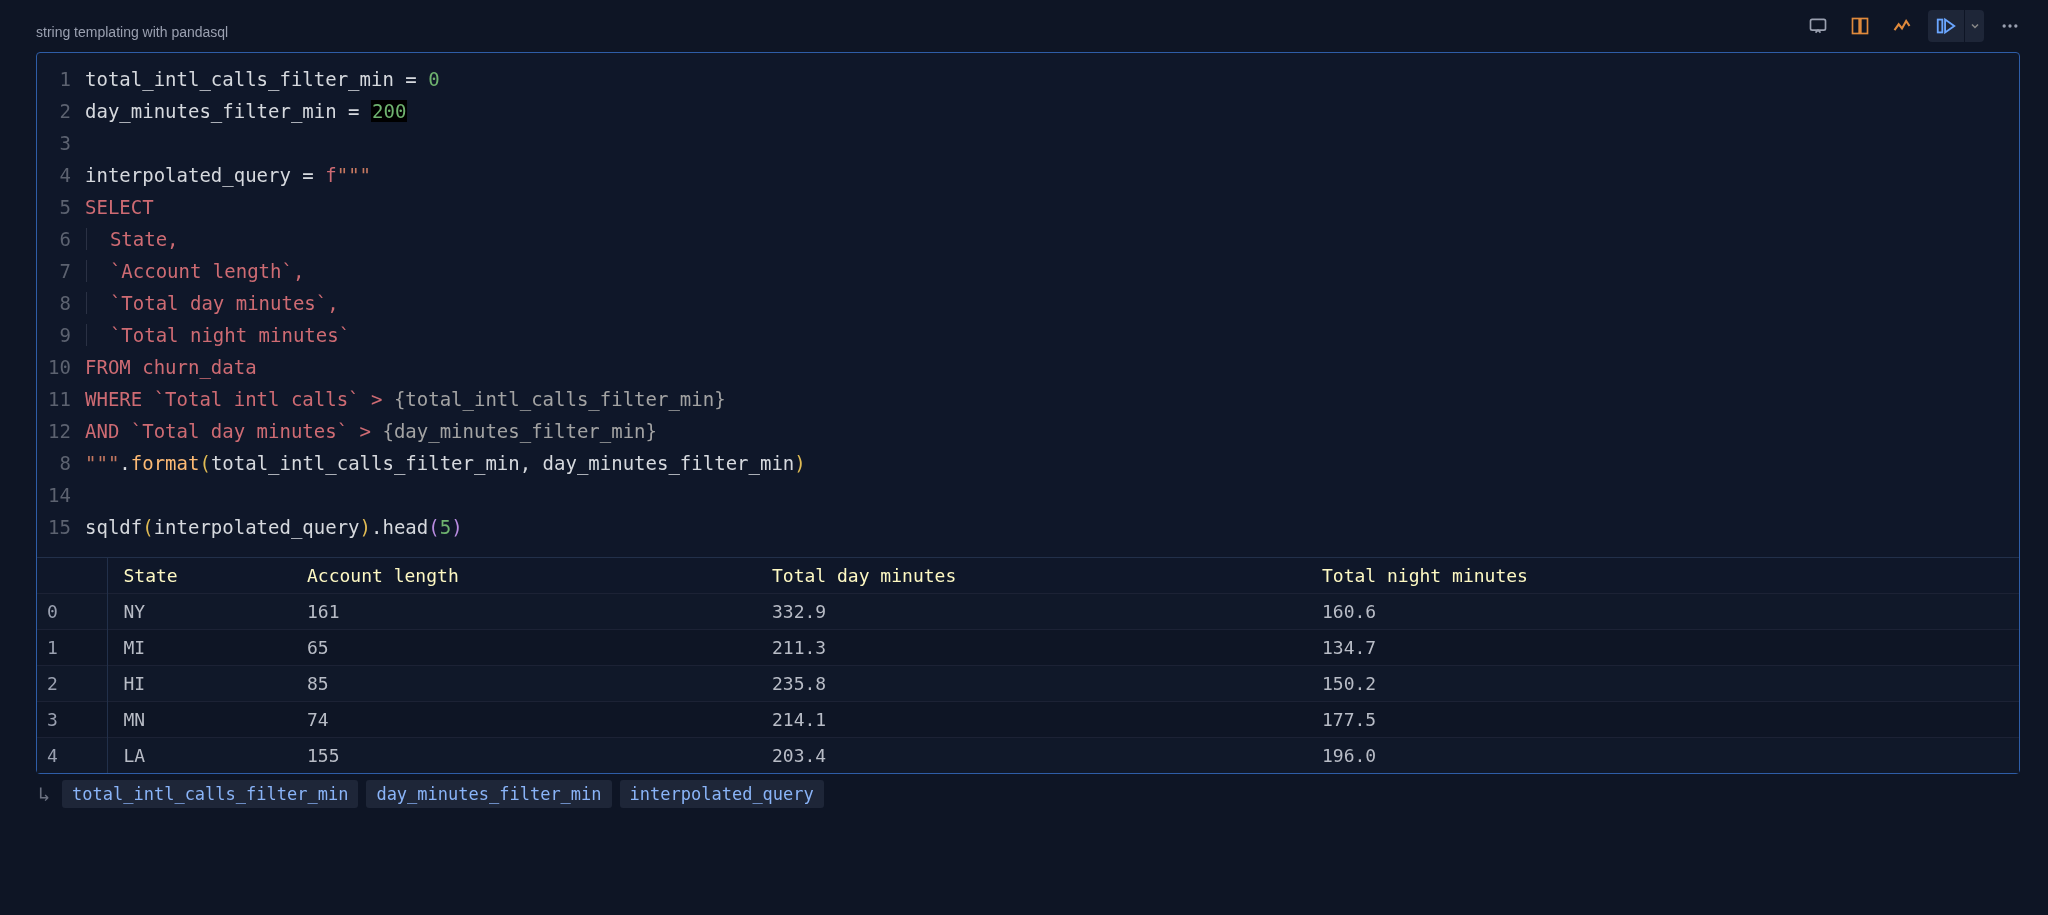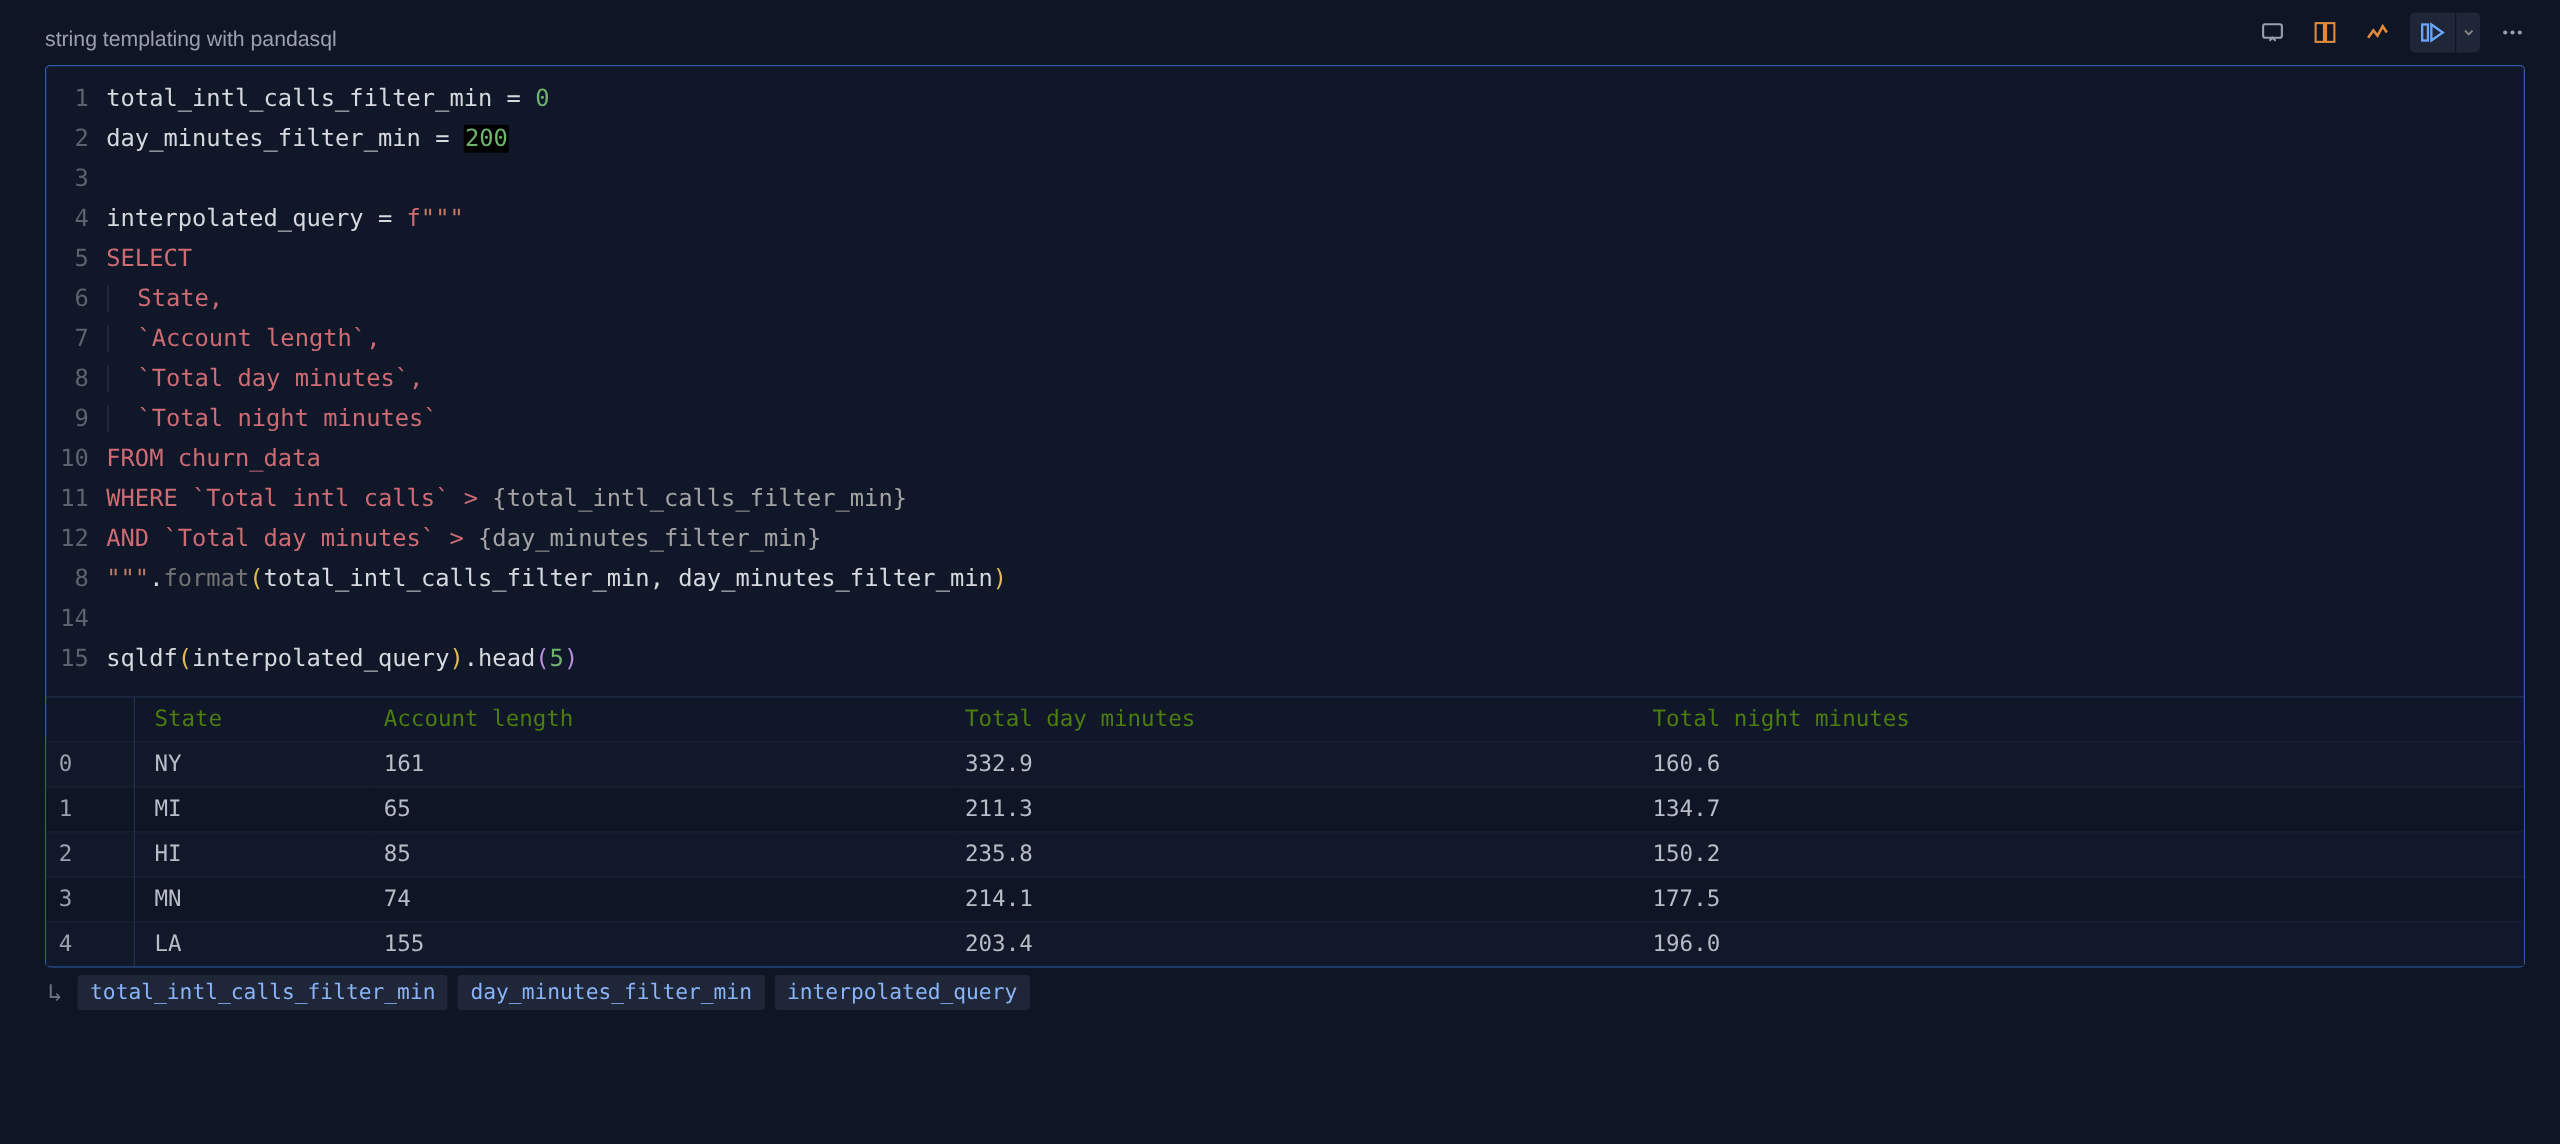--- a/index.html
+++ b/index.html
@@ -12,21 +12,21 @@
     height: 915px;
     overflow: hidden;
   }
   .cell-header {
     display: flex;
     align-items: center;
     justify-content: space-between;
     padding: 10px 22px 10px 36px;
     color: #9aa0b0;
   }
-  .cell-title { font-size: 17px; font-family: -apple-system, BlinkMacSystemFont, 'Segoe UI', sans-serif; margin-top: 12px; }
+  .cell-title { font-size: 14px; font-family: -apple-system, BlinkMacSystemFont, 'Segoe UI', sans-serif; margin-top: 12px; }
   .toolbar { display: flex; align-items: center; gap: 10px; }
   .tb-btn {
     width: 32px; height: 32px; display:flex; align-items:center; justify-content:center;
     border-radius:4px; cursor:pointer; color:#9aa0b0;
   }
   .tb-btn.orange { color:#e08a3c; }
   .tb-run-wrap {
     display:flex; align-items:center; background:#1e2638; border-radius:4px;
   }
   .tb-run { width:36px; height:32px; display:flex; align-items:center; justify-content:center; color:#6aa6ff; cursor:pointer;}
@@ -57,39 +57,39 @@
     line-height: 32px;
     white-space: pre;
   }
   .tok-var, .tok-plain { color:#d6d9de; }
   .tok-op { color:#d6d9de; }
   .tok-num-green { color:#6fb36f; }
   .tok-num-sel { color:#6fb36f; background:#000000; padding:0 1px; }
   .tok-str { color:#c57860; }
   .tok-str-v { color:#a3a3a3; } 
   .tok-kw { color:#ce6b73; }
-  .tok-fmt { color:#737373; }
+  .tok-fmt { color:#fdba74; }
   .tok-paren { color:#e0bb54; }
   .tok-paren2 { color:#b98be0; }
   .tok-indent { border-left:1px solid #2a3144; margin-left:1px; padding-left:0; }
   
   .output-table {
     width:100%;
     border-collapse: collapse;
     font-family: ui-monospace, 'SF Mono', Menlo, monospace;
     font-size: 18px;
     color: #b8bcc6;
   }
   .output-table th, .output-table td {
     text-align:left;
     padding: 7px 10px;
     border-top: 1px solid #1c2235;
   }
   .output-table thead th {
-    color:#4d7c0f;
+    color:#fef9c3;
     font-weight: normal;
     border-top: 1px solid #22304a;
   }
   .idx-col { width:70px; text-align:center; color:#9aa0b0; border-right:1px solid #22304a;}
   .output-table tbody tr:nth-child(odd){ background: #101829; }
   .output-table tbody tr:nth-child(even){ background: #0e1525; }
   .col-state { width: 190px; padding-left: 16px !important; }
   .col-acct  { width: 465px; }
   .col-day   { width: 550px; }
   .col-night { }

